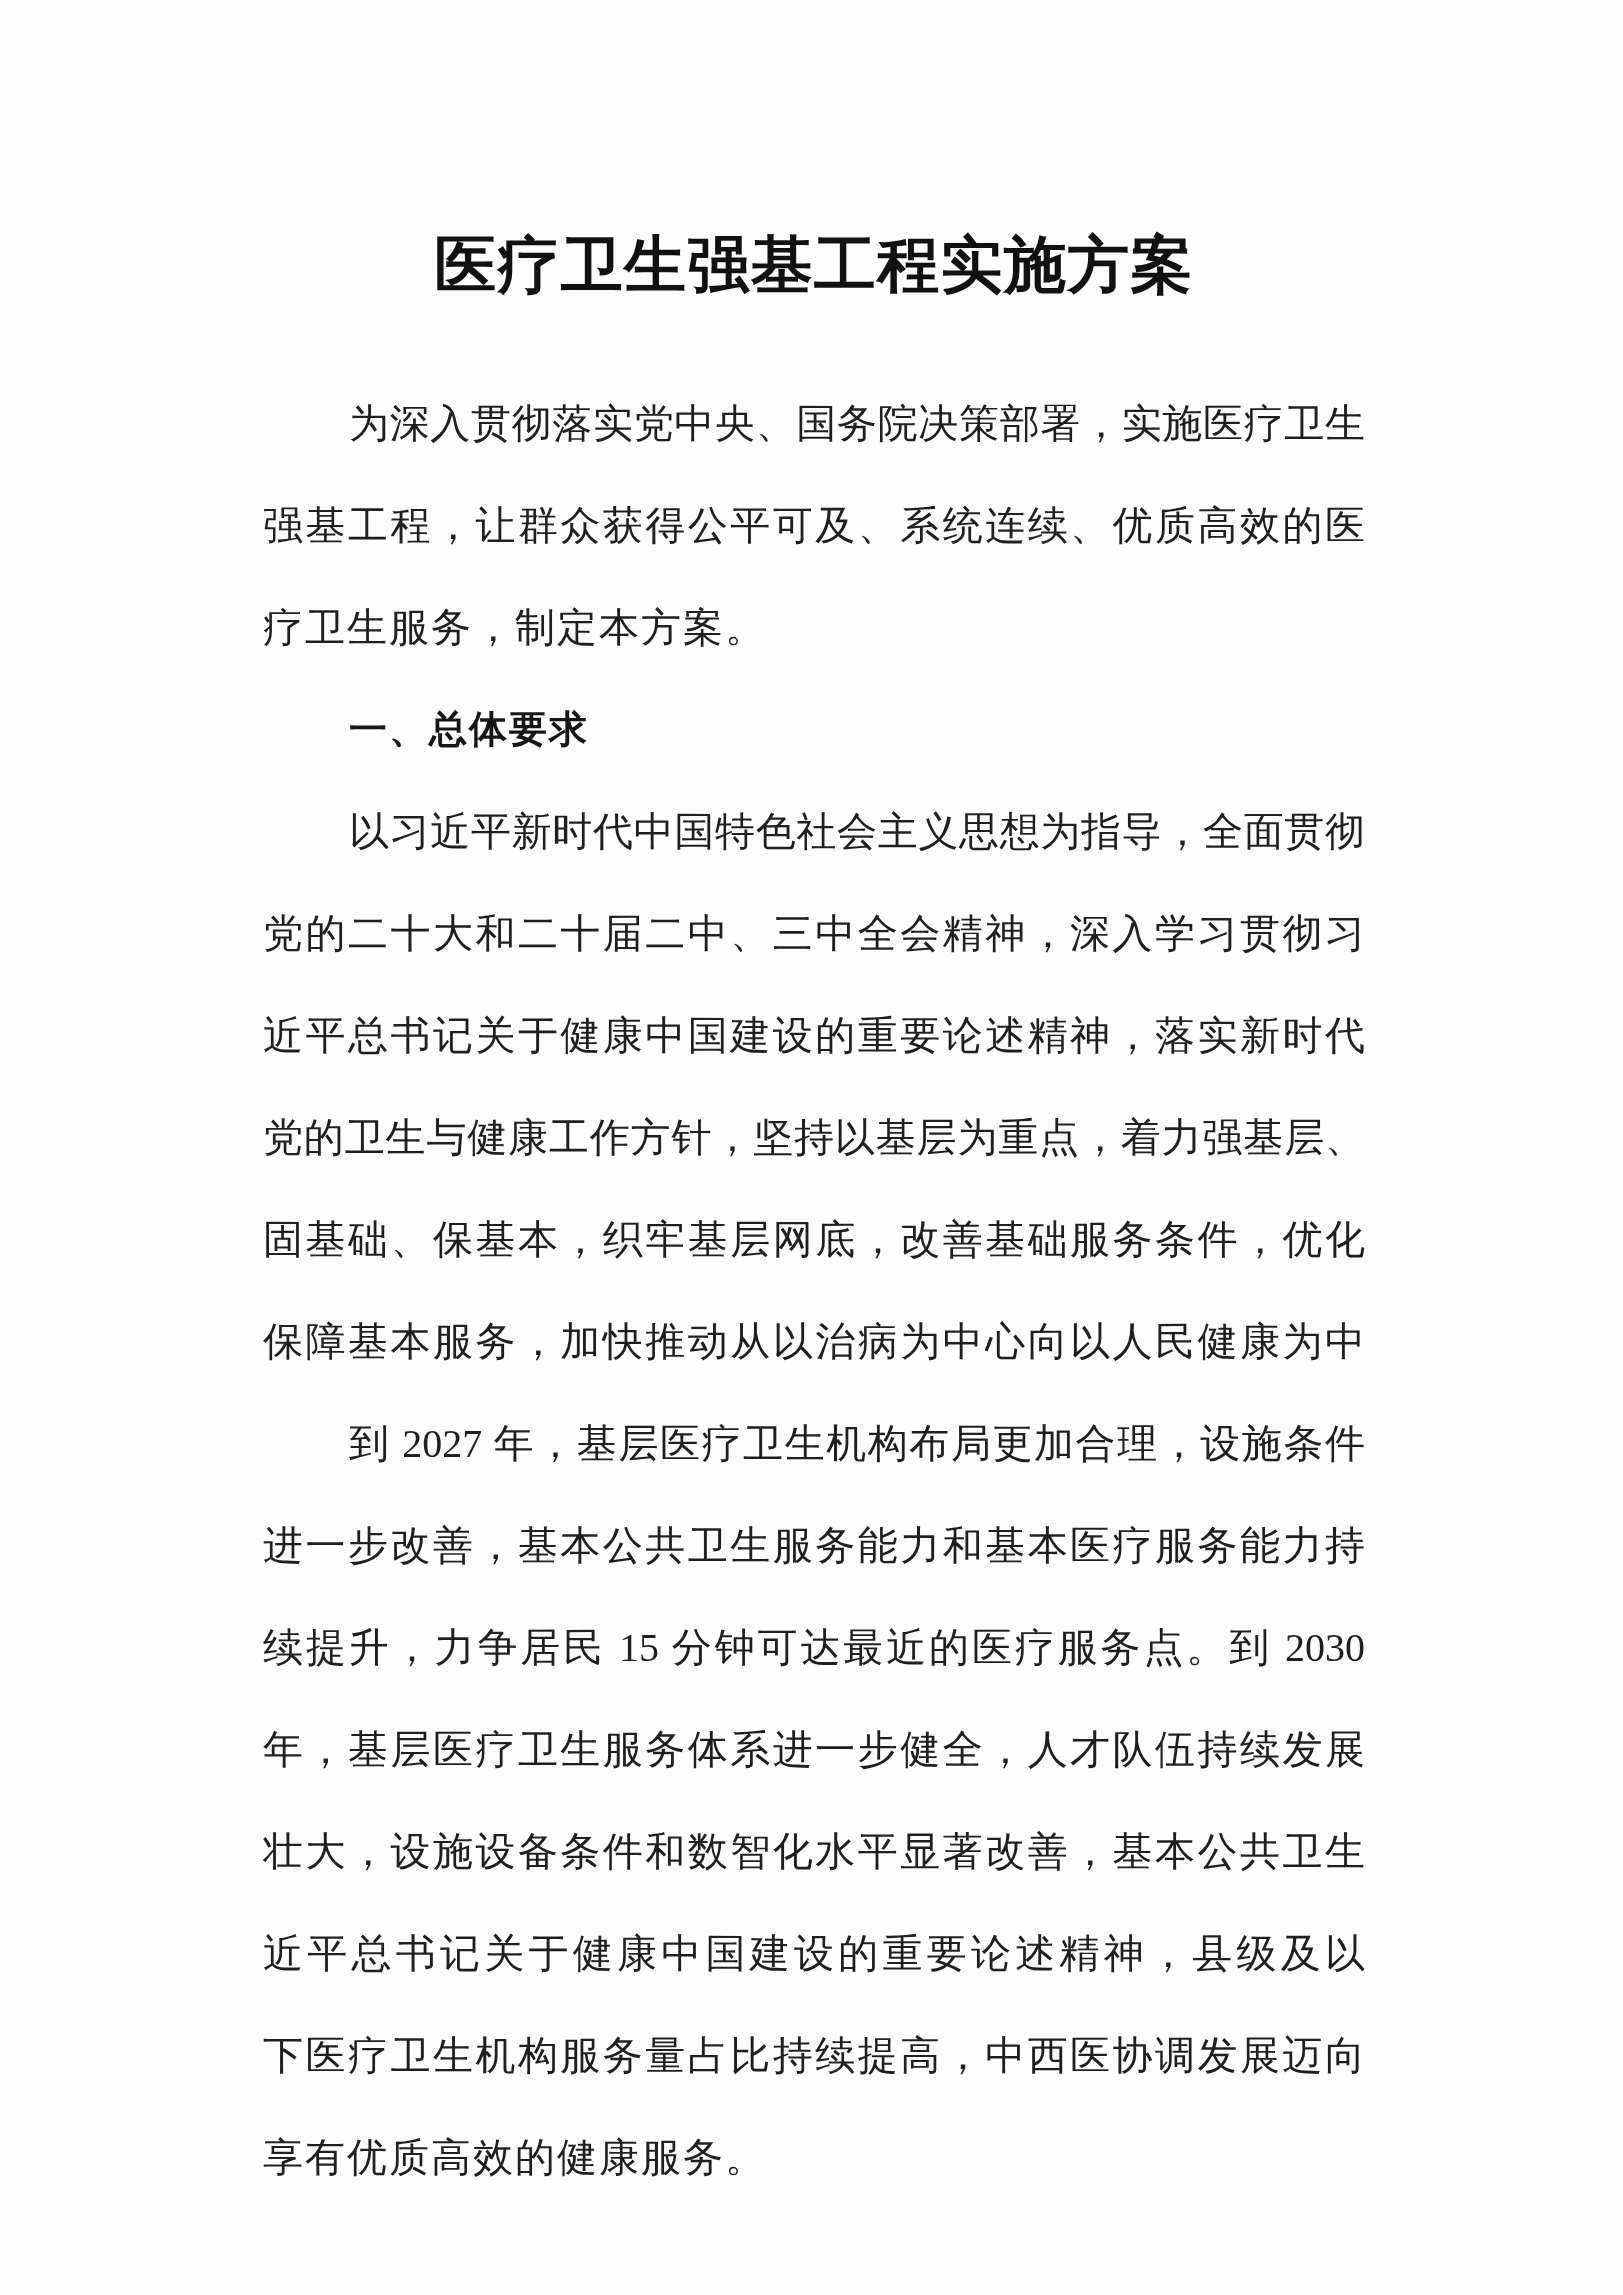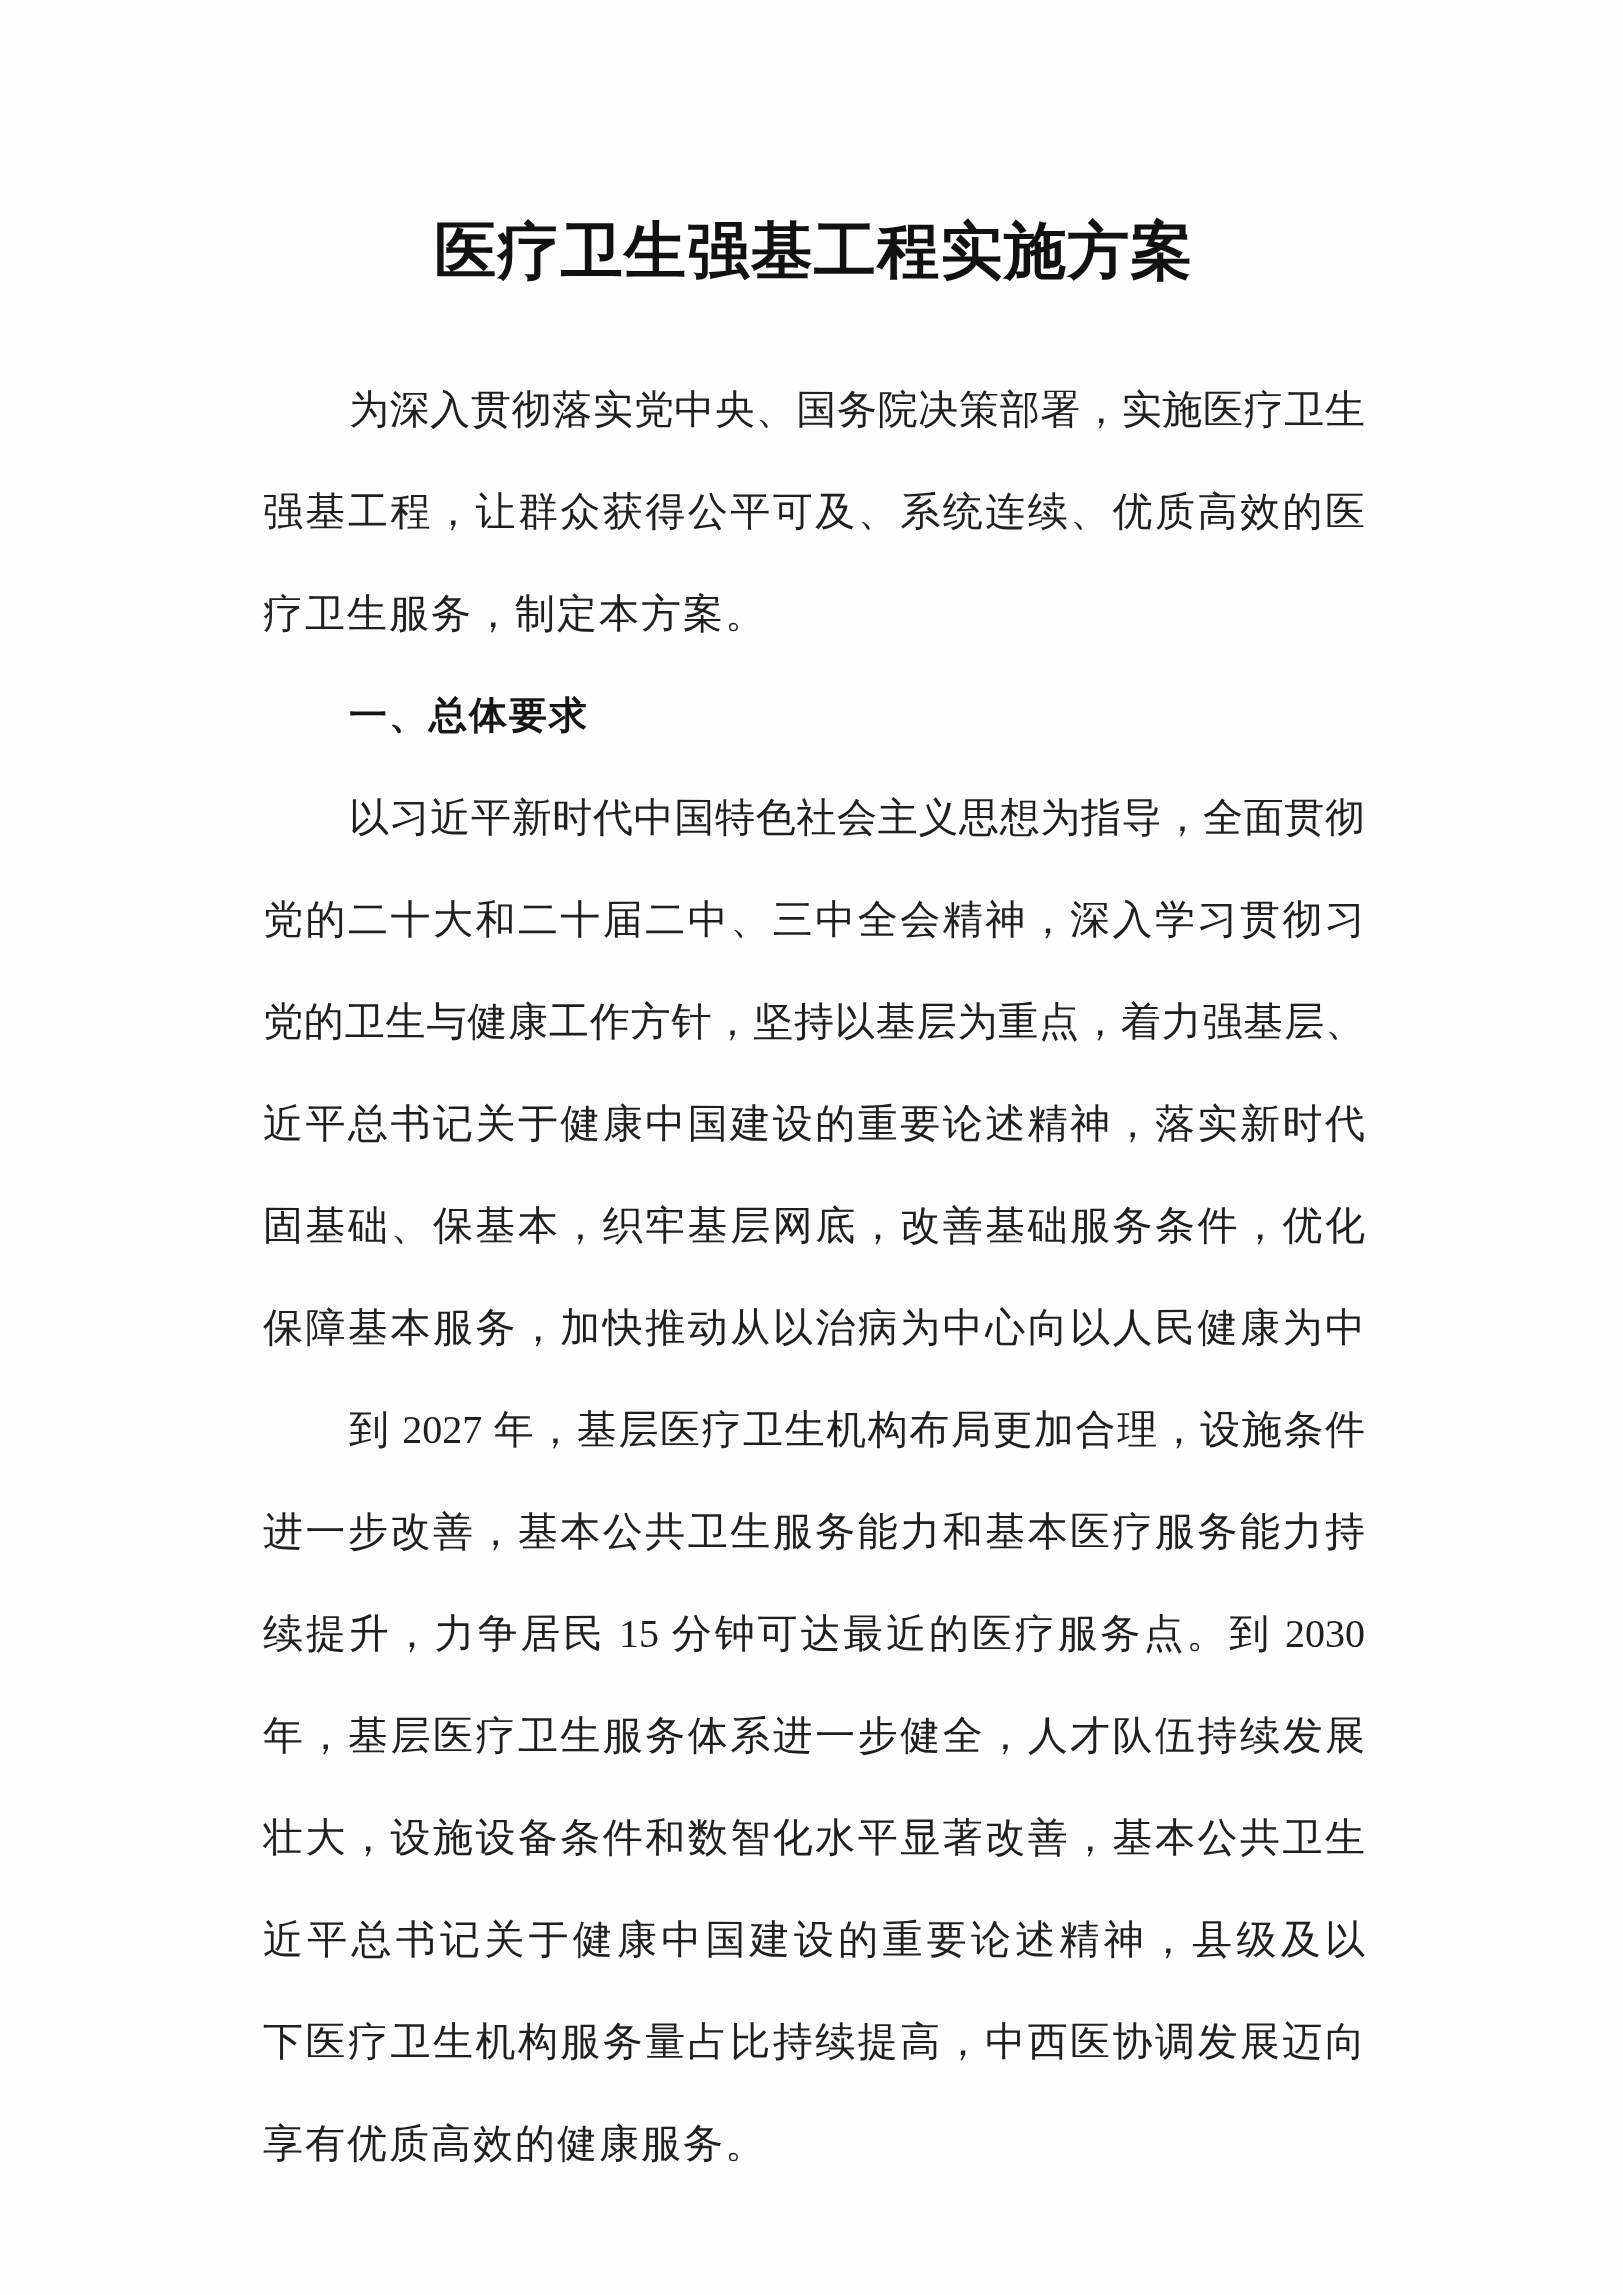--- a/index.html
+++ b/index.html
@@ -12,21 +12,21 @@
     width: 1623px;
     height: 2295px;
     margin: 0 auto;
     background: #fdfdfd;
     box-sizing: border-box;
     padding: 211px 241px 0 246px;
     color: #1f1f1f;
     font-family: "Liberation Serif", "DejaVu Serif", serif;
   }
   .doc-title {
-    margin: 0;
+    margin: 14px;
     font-family: "Liberation Sans", "DejaVu Sans", sans-serif;
     font-weight: 800;
     font-size: 62px;
     line-height: 80px;
     text-align: center;
     color: #111111;
     letter-spacing: 1.3px;
   }
   .doc-body {
     margin-top: 76px;
@@ -66,22 +66,22 @@
   <div class="doc-body">
 
     <p class="line indent">为深入贯彻落实党中央、国务院决策部署，实施医疗卫生</p>
     <p class="line">强基工程，让群众获得公平可及、系统连续、优质高效的医</p>
     <p class="line para-end">疗卫生服务，制定本方案。</p>
 
     <p class="line indent heading">一、总体要求</p>
 
     <p class="line indent">以习近平新时代中国特色社会主义思想为指导，全面贯彻</p>
     <p class="line">党的二十大和二十届二中、三中全会精神，深入学习贯彻习</p>
+    <p class="line">近平总书记关于健康中国建设的重要论述精神，落实新时代</p>
     <p class="line">党的卫生与健康工作方针，坚持以基层为重点，着力强基层、</p>
-    <p class="line">近平总书记关于健康中国建设的重要论述精神，落实新时代</p>
     <p class="line">固基础、保基本，织牢基层网底，改善基础服务条件，优化</p>
     <p class="line">保障基本服务，加快推动从以治病为中心向以人民健康为中</p>
 
     <p class="line indent">到 2027 年，基层医疗卫生机构布局更加合理，设施条件</p>
     <p class="line">进一步改善，基本公共卫生服务能力和基本医疗服务能力持</p>
     <p class="line">续提升，力争居民 15 分钟可达最近的医疗服务点。到 2030</p>
     <p class="line">年，基层医疗卫生服务体系进一步健全，人才队伍持续发展</p>
     <p class="line">壮大，设施设备条件和数智化水平显著改善，基本公共卫生</p>
     <p class="line">近平总书记关于健康中国建设的重要论述精神，县级及以</p>
     <p class="line">下医疗卫生机构服务量占比持续提高，中西医协调发展迈向</p>

